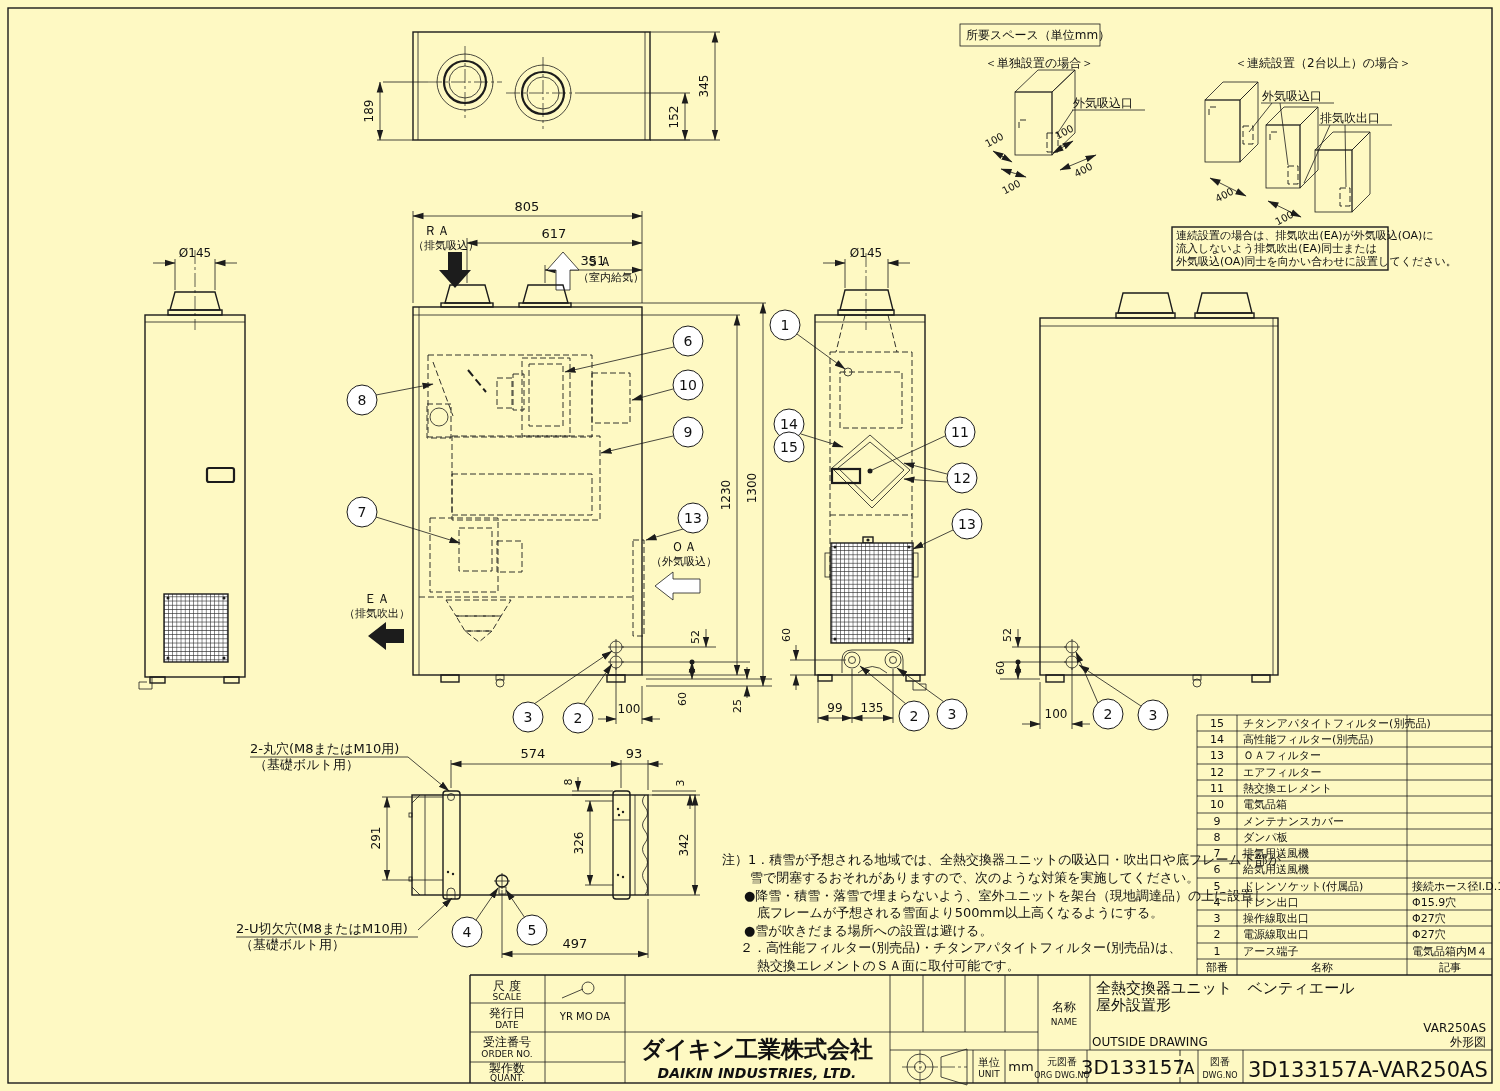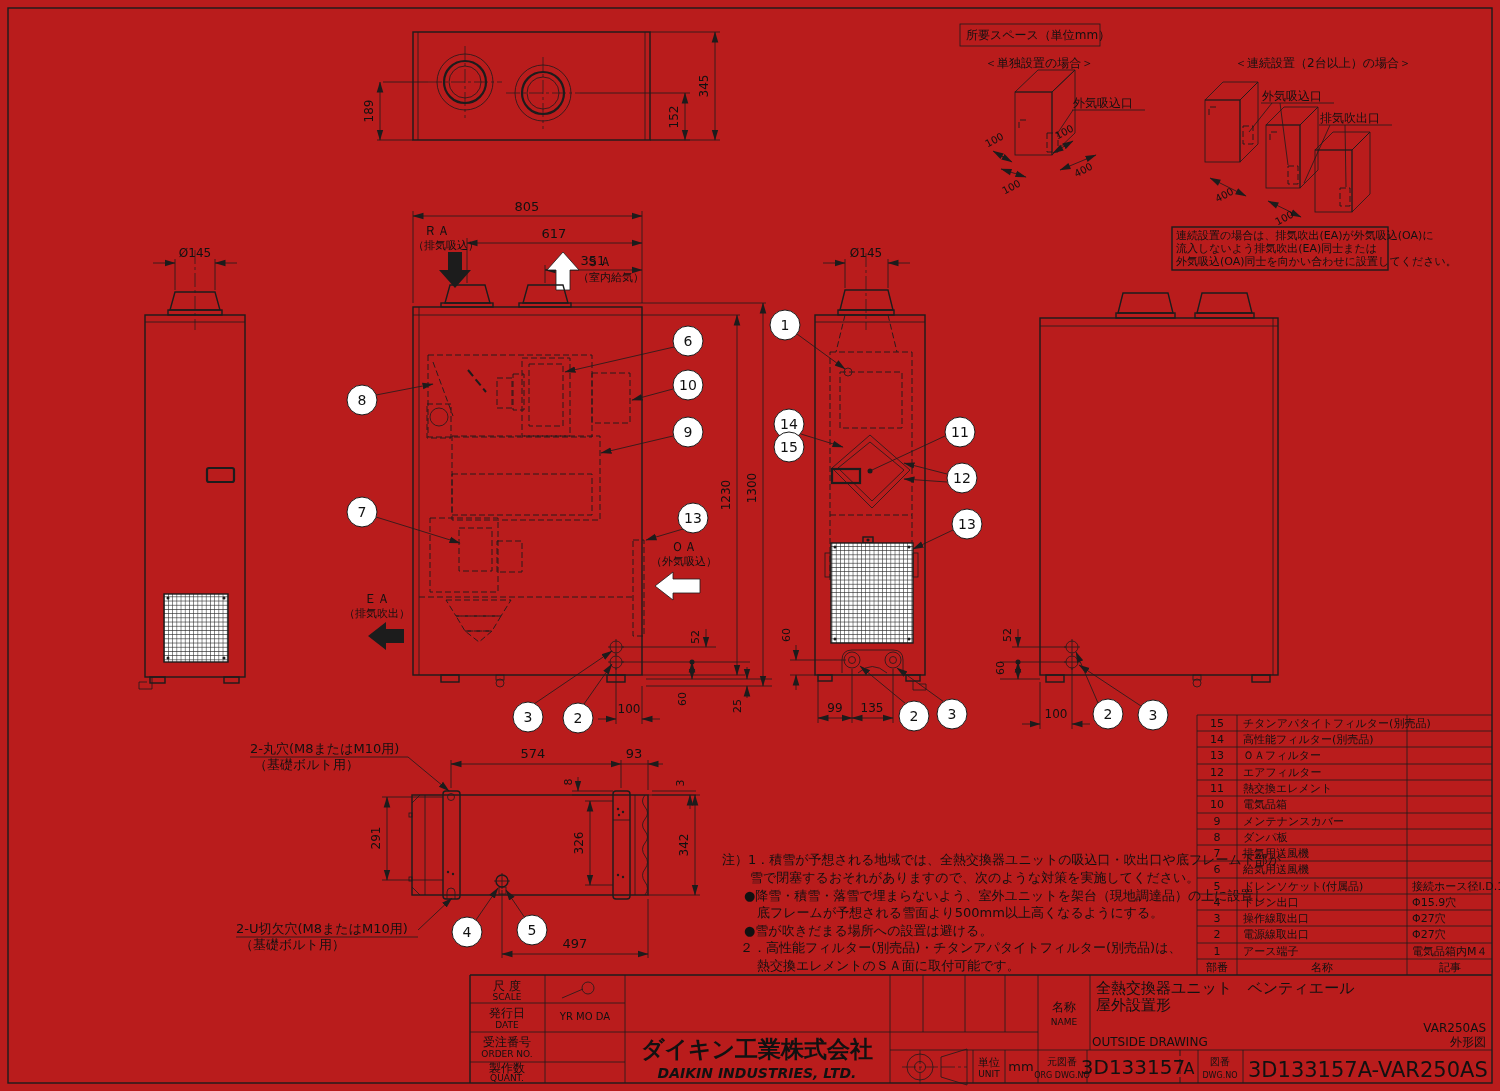--- a/index.html
+++ b/index.html
@@ -1,16 +1,16 @@
 <!DOCTYPE html>
 <html><head>
 <meta charset="utf-8">
 <style>
   html,body{margin:0;padding:0;background:#e8e8e8;}
-  .sheet{position:relative;width:1500px;height:1091px;background:#b91c1c;margin:0 auto;
+  .sheet{position:relative;width:1500px;height:1091px;background:#fef9c3;margin:0 auto;
          font-family:"DejaVu Sans","Liberation Sans",sans-serif;}
   svg{position:absolute;left:0;top:0;}
   
   .ol{stroke:#1c1c1c;stroke-width:1.4;fill:none}
   .o2{stroke:#1c1c1c;stroke-width:2.2;fill:none}
   .tl{stroke:#1c1c1c;stroke-width:0.8;fill:none}
   .dl{stroke:#1c1c1c;stroke-width:0.9;fill:none;stroke-dasharray:6 3}
   .d2{stroke:#1c1c1c;stroke-width:2;fill:none;stroke-dasharray:8 4}
   .cl{stroke:#1c1c1c;stroke-width:0.7;fill:none;stroke-dasharray:14 3 3 3}
   .dim{stroke:#1c1c1c;stroke-width:0.8;fill:none}

